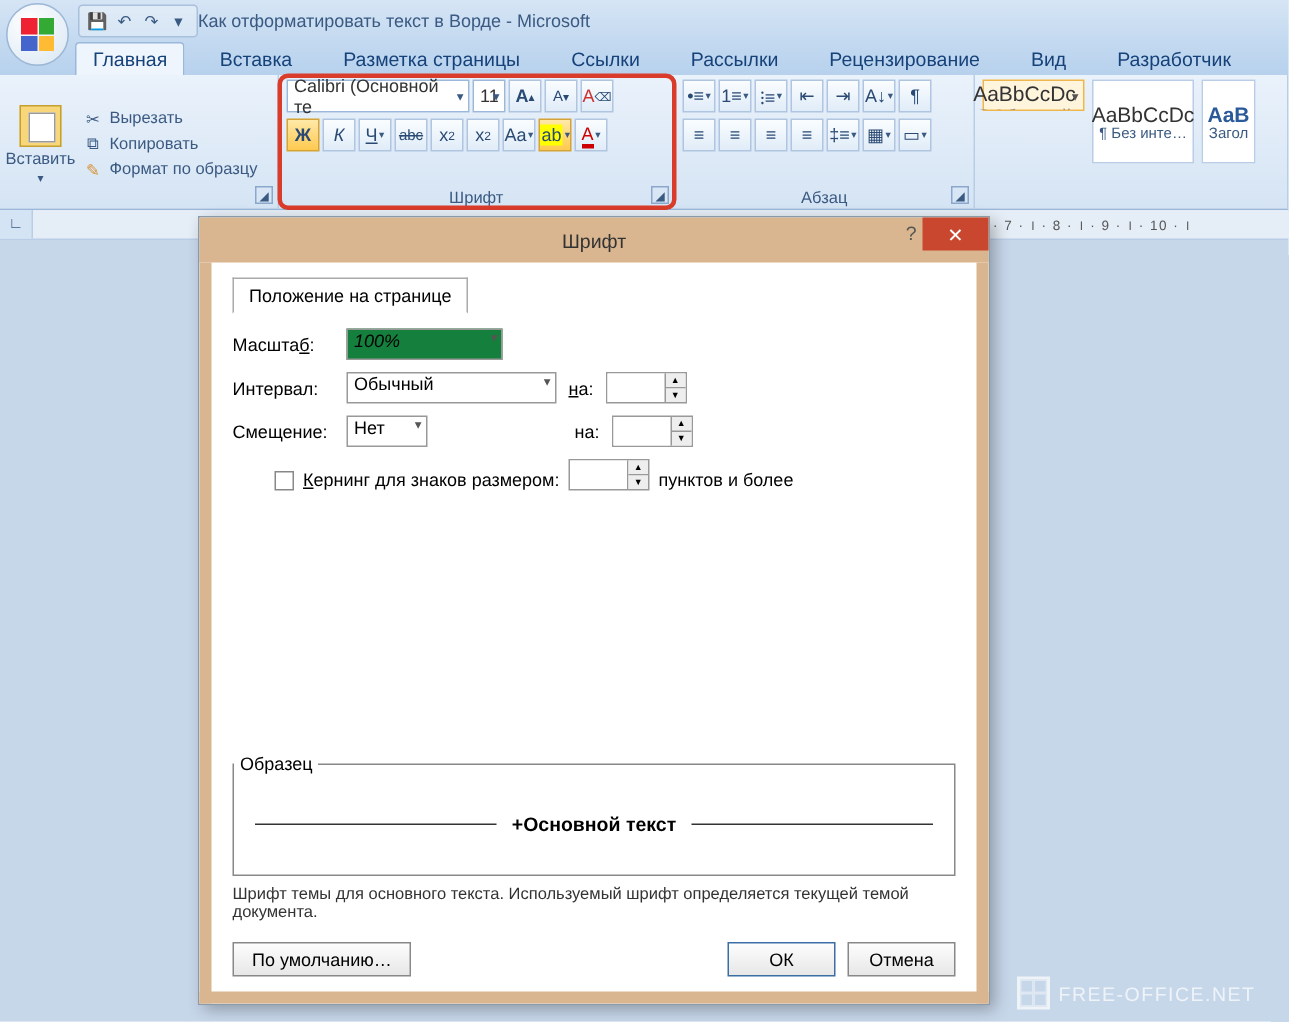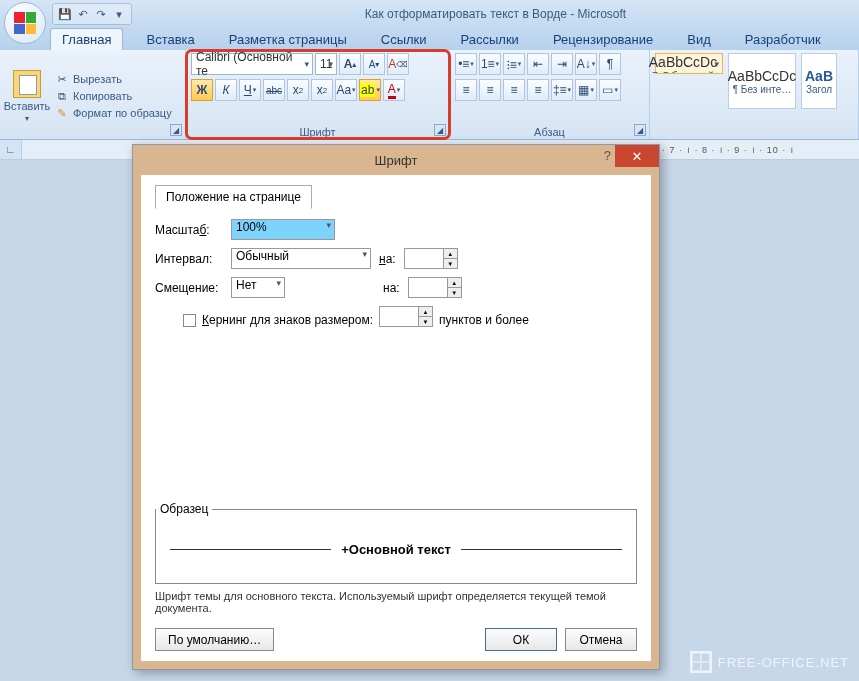--- a/index.html
+++ b/index.html
@@ -5,21 +5,21 @@
 * { box-sizing: border-box; margin: 0; padding: 0; font-family: "Segoe UI", Tahoma, sans-serif; }
 body { width: 859px; height: 681px; background: #fff; overflow: hidden; position: relative; }
 
 
 .titlebar { height: 28px; background: linear-gradient(#d6e5f5, #c3d9f0); display: flex; align-items: center; font-size: 12px; color: #3b5a82; }
 .office-btn { width: 42px; height: 42px; position: absolute; top: 2px; left: 4px; border-radius: 50%; background: radial-gradient(circle at 35% 30%, #fff, #d8e6f3); border: 1px solid #9db8d6; z-index: 10; display: flex; align-items: center; justify-content: center; }
 .office-logo { width: 22px; height: 22px; display: grid; grid-template: 1fr 1fr / 1fr 1fr; gap: 1px; }
 .office-logo span:nth-child(1){background:#e23;} .office-logo span:nth-child(2){background:#3a3;} .office-logo span:nth-child(3){background:#46c;} .office-logo span:nth-child(4){background:#fb3;}
 .qat { margin-left: 52px; display: flex; gap: 2px; align-items: center; height: 22px; background: rgba(255,255,255,.3); border: 1px solid #a8c0dc; border-radius: 3px; padding: 0 4px; }
 .qat span { width: 16px; height: 16px; display: inline-flex; align-items: center; justify-content: center; font-size: 11px; color: #3b5a82; }
-.title-text { flex: 1; text-align: center; }
+.title-text { flex: 1; }
 
 
 .tabstrip { height: 22px; background: linear-gradient(#c3d9f0, #b7d1ed); display: flex; align-items: flex-end; padding-left: 50px; gap: 12px; font-size: 13px; }
 .tab { padding: 3px 11px; color: #16427a; cursor: pointer; border-radius: 3px 3px 0 0; }
 .tab.active { background: #eef5fc; border: 1px solid #9bb7da; border-bottom: none; }
 
 
 .ribbon { height: 90px; background: linear-gradient(#eaf2fb, #d5e4f4); border-bottom: 1px solid #9bb7da; display: flex; }
 .group { border-right: 1px solid #b9cee6; display: flex; flex-direction: column; padding: 3px 5px 0; position: relative; }
 .group-label { text-align: center; font-size: 11px; color: #3b5a82; padding: 2px 0 1px; }
@@ -68,40 +68,40 @@
 .dlg-close { position: absolute; right: 0; top: 0; width: 44px; height: 22px; background: #c9472e; color: #fff; display:flex;align-items:center;justify-content:center;font-size:13px;}
 .dlg-help { position: absolute; right: 48px; top: 3px; font-size: 13px; color: #555; }
 .dlg-body { flex:1; background:#fff; padding: 10px 14px; border: 8px solid #d9b690; border-top:none; display:flex; flex-direction:column;}
 .dlg-tabs { display:flex; gap:0; font-size:12px; margin-bottom:10px;}
 .dlg-tab { padding: 4px 10px; border:1px solid #aaa; background:#f3f3f3; margin-right:-1px;}
 .dlg-tab.active { background:#fff; border-bottom-color:#fff; position:relative; z-index:1;}
 .form-row { display:flex; align-items:center; gap:8px; font-size:12px; margin-bottom:8px; }
 .form-row label:first-child { width: 68px; }
 .sel { height:21px; border:1px solid #999; background:#fff; font-size:12px; padding:0 16px 0 4px; position:relative;}
 .sel::after{content:"▾"; position:absolute; right:3px; font-size:9px; color:#555;}
-.sel.selected { background:#7dd3fc; }
+.sel.selected { background:#15803d;font-style:italic; }
 .num-in { width:54px; height:21px; border:1px solid #999; display:flex;}
 .num-in input { border:none; width:38px; font-size:12px; padding:0 2px;}
 .spinner { width:15px; border-left:1px solid #999; display:flex; flex-direction:column;}
 .spinner span{flex:1;font-size:6px;display:flex;align-items:center;justify-content:center;background:#eee;border-bottom:1px solid #999;}
 .spinner span:last-child{border:none;}
 .chk { display:flex; align-items:flex-end; gap:6px; font-size:12px;margin-left:28px;}
 .chk-box { width:13px;height:13px;border:1px solid #888;background:#fff;}
 .sample-box { border:1px solid #888; }
 .sample-box legend{font-size:12px; padding:0 4px;}
 .sample-prev { padding: 26px 14px; display:flex; align-items:center; gap:10px; }
 .sample-prev .line{flex:1;height:1px;background:#333;}
 .sample-prev .txt{font-size:13px; font-weight:bold;}
 .sample-desc { font-size:11px; color:#333; margin:6px 0 14px;}
 .dlg-buttons { display:flex; gap:8px; align-items:center;}
 .dlg-buttons .spacer{flex:1;}
 .btn { height:23px; padding:0 12px; font-size:12px; border:1px solid #888; background:linear-gradient(#fdfdfd,#e7e7e7);}
 .btn.primary{border-color:#3b6ea5;}
 
-.watermark { position:absolute; right:10px; bottom:8px; font-size:13px; color:#fff; opacity:.7; letter-spacing:1px; display:flex; align-items:center; gap:6px;}
+.watermark { position:absolute; right:22px; bottom:8px; font-size:13px; color:#fff; opacity:.7; letter-spacing:1px; display:flex; align-items:center; gap:6px;}
 .watermark .wm-icon{width:22px;height:22px;border:2px solid #fff; display:grid; grid-template:1fr 1fr/1fr 1fr;}
 .watermark .wm-icon span{border:1px solid rgba(255,255,255,.6);}
 u.acc { text-decoration: underline; }
 </style>
 </head>
 <body>
 
 <div class="titlebar">
   <div class="office-btn">
     <div class="office-logo">

